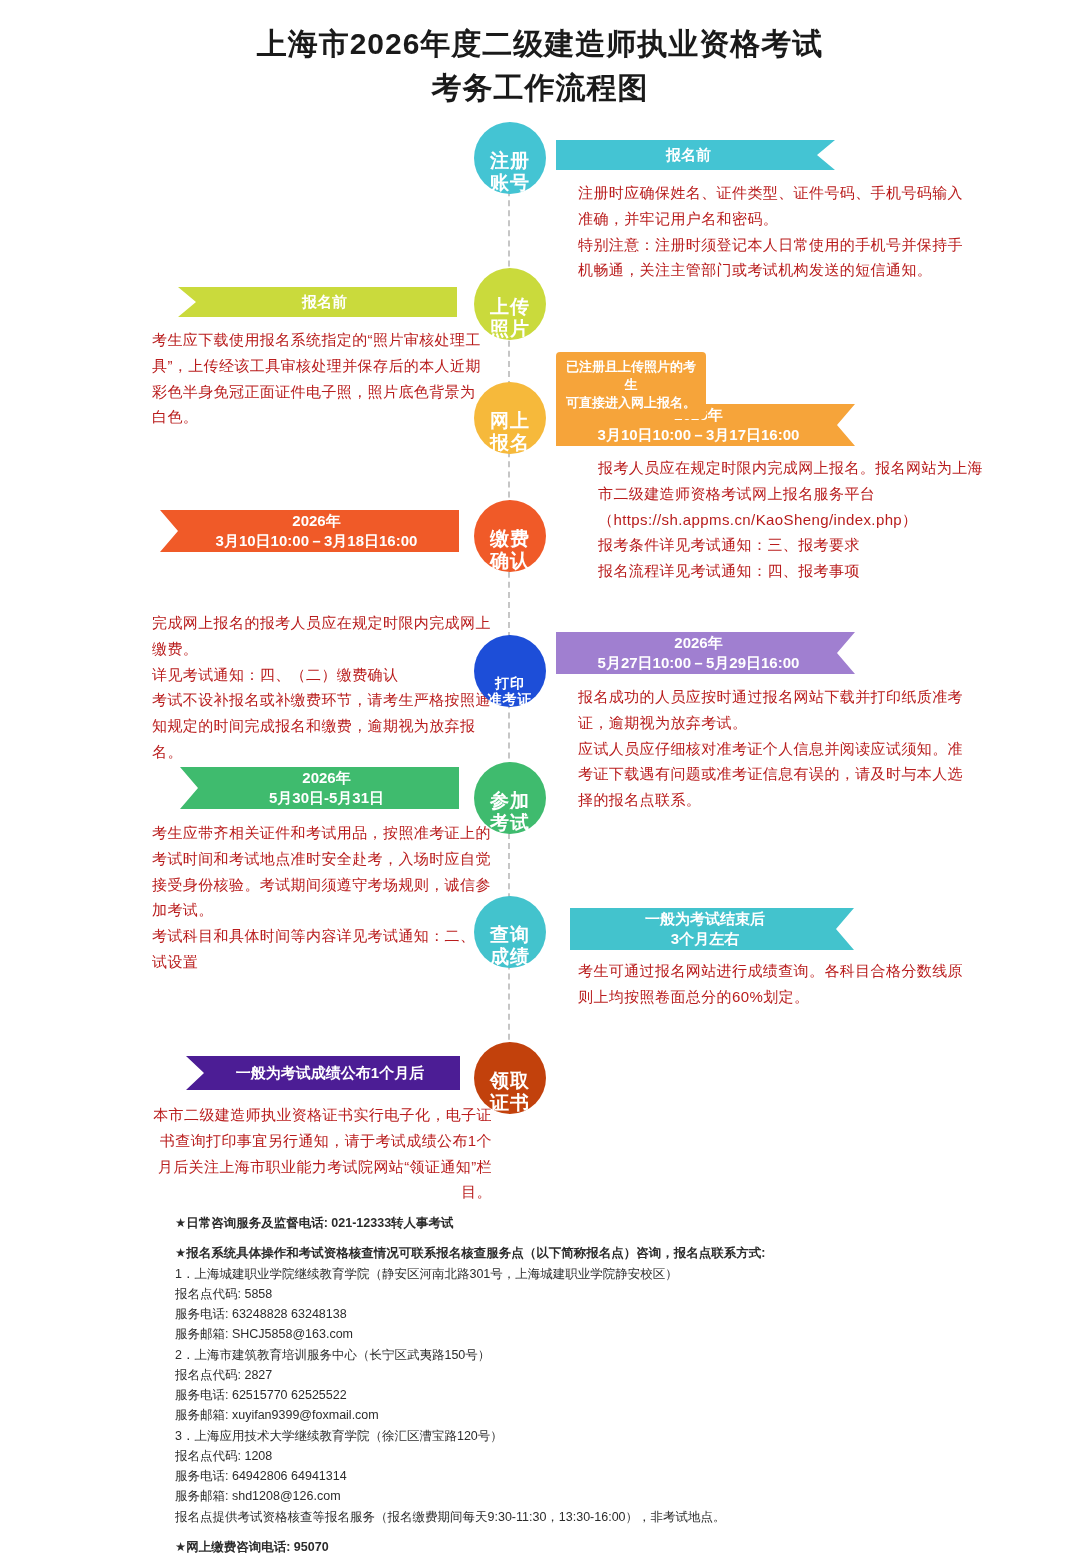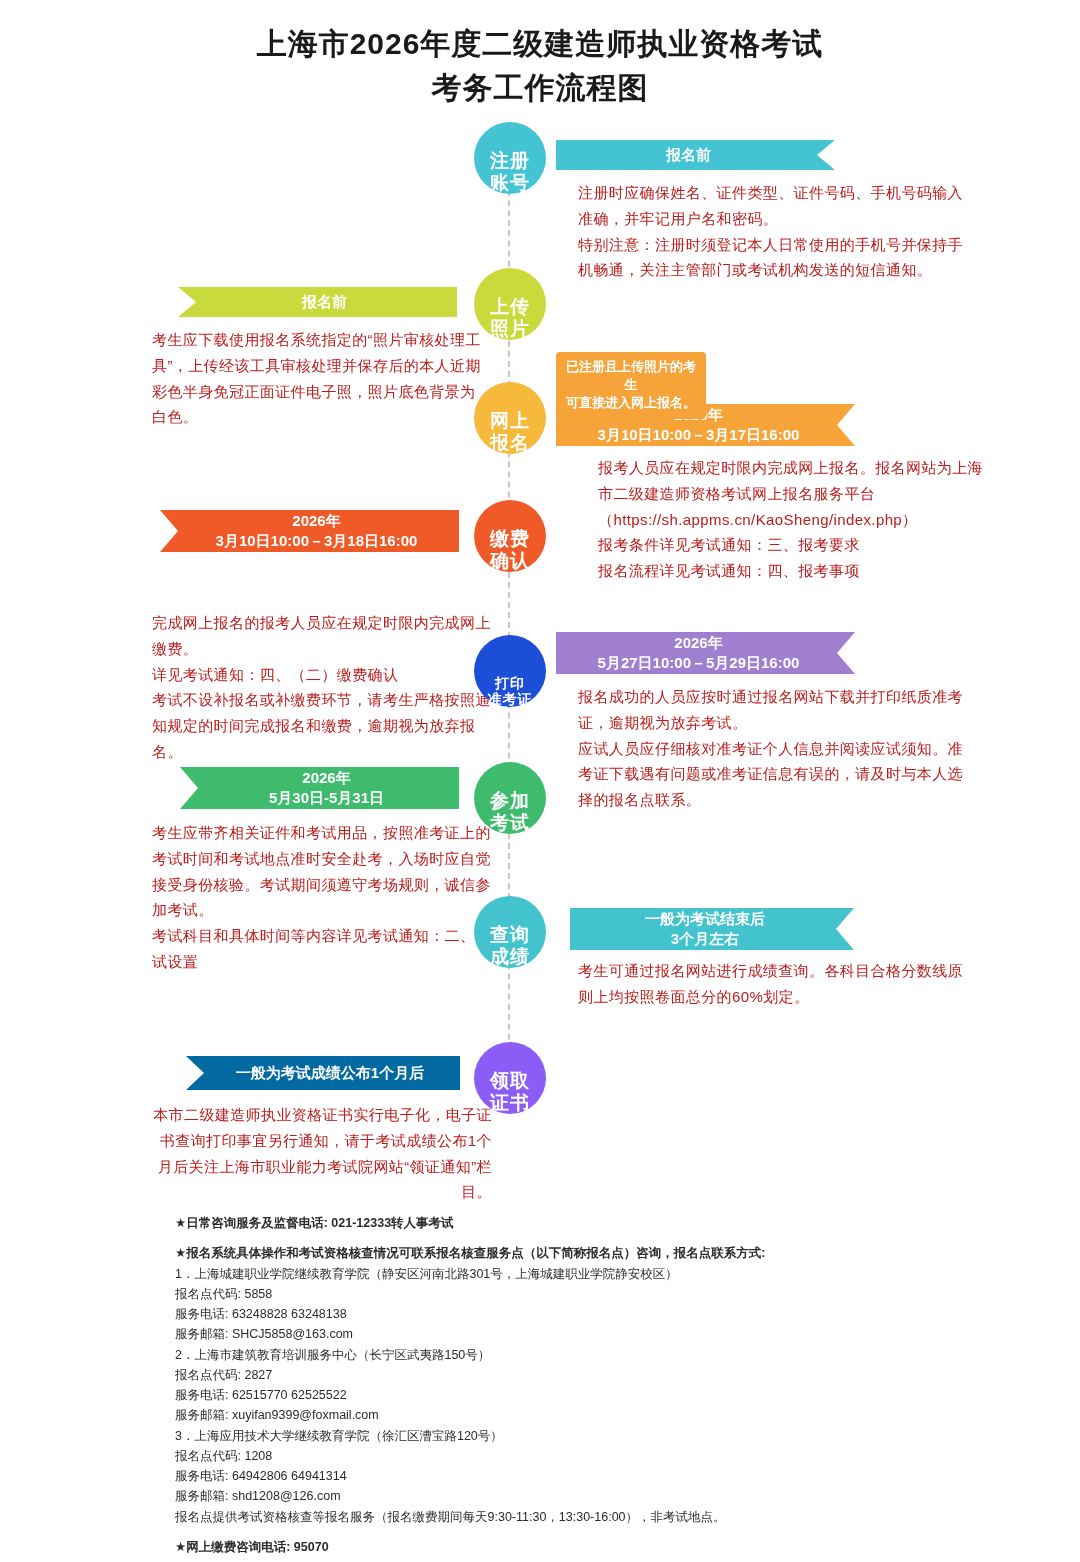--- a/index.html
+++ b/index.html
@@ -193,25 +193,25 @@
 <div class="node" style="left:474px;top:896px;background:#43c3cd;">
   <span>查询</span>
   <span>成绩</span>
 </div>
 <div class="ribbon right" style="left:570px;top:908px;width:270px;height:42px;background:#43c3cd;">
   <span>一般为考试结束后</span>
   <span>3个月左右</span>
 </div>
 <div class="para" style="left:578px;top:958px;width:395px;white-space:pre-line;">考生可通过报名网站进行成绩查询。各科目合格分数线原则上均按照卷面总分的60%划定。</div>
 
-<div class="node" style="left:474px;top:1042px;background:#8b5cf6;">
+<div class="node" style="left:474px;top:1042px;background:#c2410c;">
   <span>领取</span>
   <span>证书</span>
 </div>
-<div class="ribbon left" style="left:186px;top:1056px;width:260px;height:34px;background:#0369a1;">
+<div class="ribbon left" style="left:186px;top:1056px;width:260px;height:34px;background:#4c1d95;">
   <span>一般为考试成绩公布1个月后</span>
 </div>
 <div class="para" style="left:152px;top:1102px;width:340px;white-space:pre-line;text-align:right;">本市二级建造师执业资格证书实行电子化，电子证书查询打印事宜另行通知，请于考试成绩公布1个月后关注上海市职业能力考试院网站“领证通知”栏目。</div>
 
 <div class="footer">
   <div class="blk bold">★日常咨询服务及监督电话: 021-12333转人事考试</div>
 
   <div class="bold">★报名系统具体操作和考试资格核查情况可联系报名核查服务点（以下简称报名点）咨询，报名点联系方式:</div>
   <div class="ind">1．上海城建职业学院继续教育学院（静安区河南北路301号，上海城建职业学院静安校区）</div>
   <div class="ind">报名点代码: 5858</div>

